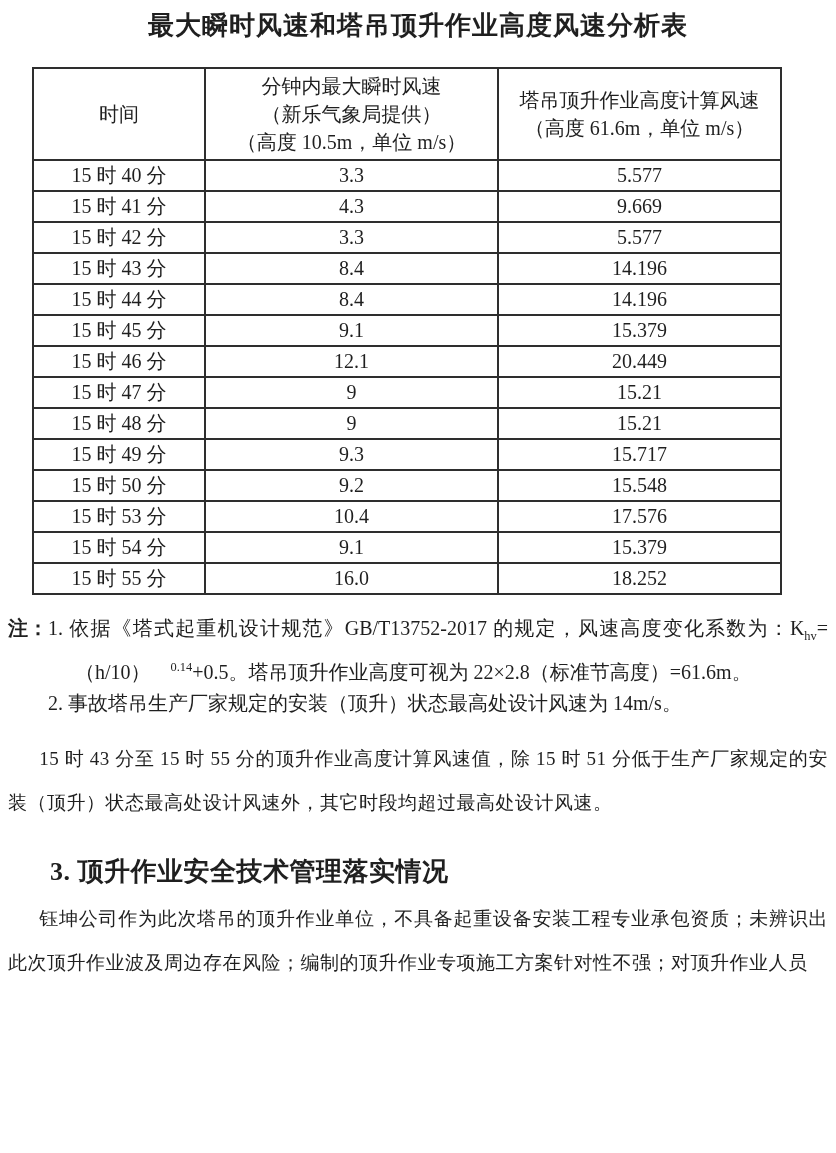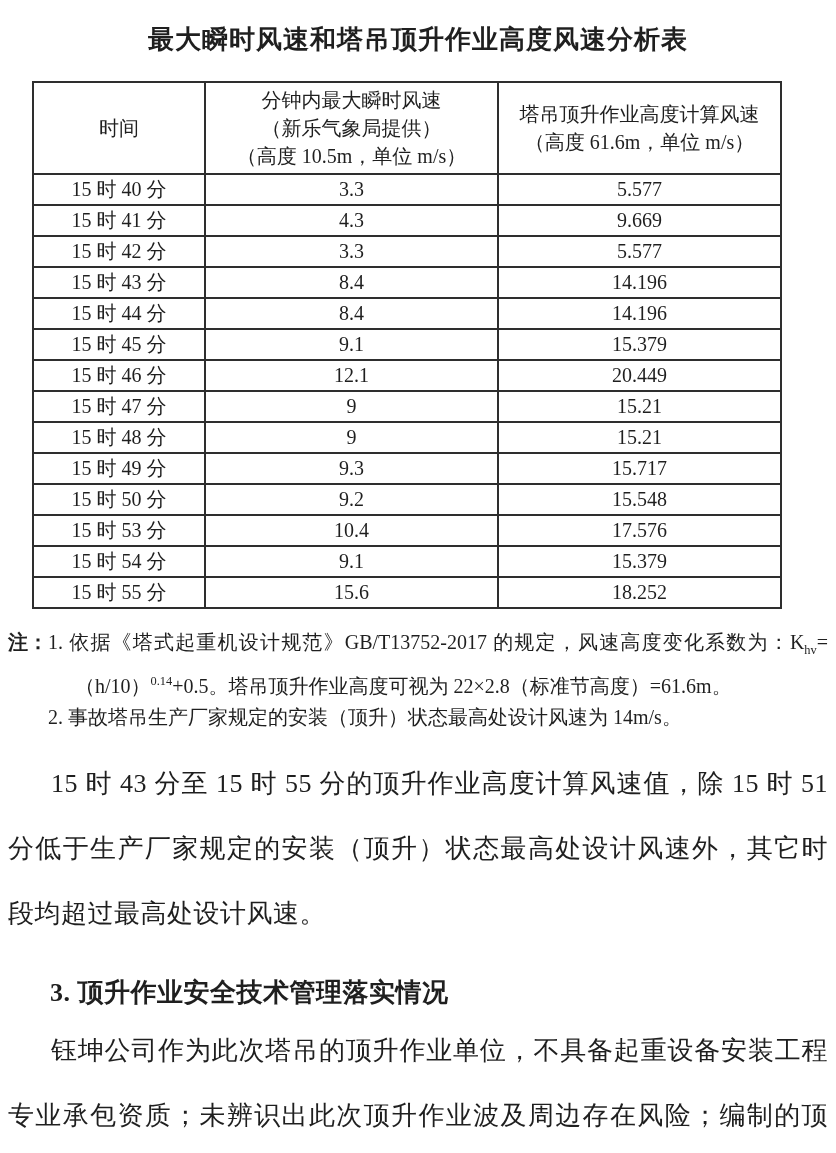--- a/index.html
+++ b/index.html
@@ -1,21 +1,21 @@
 <!DOCTYPE html>
 <html><head>
 <meta charset="utf-8">
 <style>
   html,body{margin:0;padding:0;}
   body{
     width:836px;height:1153px;overflow:hidden;
     background:#ffffff;color:#1f1f1f;
     font-family:"Liberation Serif","DejaVu Serif",serif;
   }
-  .page{box-sizing:border-box;width:836px;height:1153px;padding:18px 8px 0 8px;border-radius:23px;}
+  .page{box-sizing:border-box;width:836px;height:1153px;padding:4px 8px 0 8px;border-radius:23px;}
   .title{
     font-size:26px;font-weight:bold;text-align:center;
     margin:4px 0 24px 0;letter-spacing:1px;
   }
   table.wind{
     border-collapse:collapse;table-layout:fixed;
     margin-left:24px;width:748px;
   }
   table.wind th, table.wind td{
     border:2px solid #2e2e2e;
@@ -27,23 +27,23 @@
   table.wind td{height:29px;line-height:29px;}
   .hdr-line{display:block;}
   .notes{
     display:flex;margin:18px 0 0 0;
     font-size:20px;line-height:31px;text-align:justify;
   }
   .note-label{font-weight:bold;white-space:nowrap;}
   .note-items{flex:1;}
   .note-item{padding-left:1.35em;text-indent:-1.35em;}
   .note-item sub{font-size:0.62em;}
-  .note-item sup{font-size:0.62em;}
+  .note-item sup{font-size:0.62em;margin-left:20px;}
   .para{
-    font-size:26px;line-height:65px;margin:0;
+    font-size:19px;line-height:44px;margin:0;
     text-align:justify;text-indent:1.65em;
     letter-spacing:0.5px;
   }
   .para.first{margin-top:18px;}
   .section-heading{
     font-size:26px;font-weight:bold;line-height:42px;
     margin:26px 0 4px 0;padding-left:42px;letter-spacing:0.5px;
   }
 </style>
 </head>
@@ -136,21 +136,21 @@
           <td>10.4</td>
           <td>17.576</td>
         </tr>
         <tr>
           <td>15 时 54 分</td>
           <td>9.1</td>
           <td>15.379</td>
         </tr>
         <tr>
           <td>15 时 55 分</td>
-          <td>15.6</td>
+          <td>16.0</td>
           <td>18.252</td>
         </tr>
       </tbody>
   </table>
 
   <div class="notes">
     <span class="note-label">注：</span>
     <div class="note-items">
       <div class="note-item"><span>1.</span>&nbsp;<span>依据《塔式起重机设计规范》GB/T13752-2017 的规定，风速高度变化系数为：</span><span>K</span><sub>hv</sub><span>=（h/10）</span><sup>0.14</sup><span>+0.5。塔吊顶升作业高度可视为 22×2.8（标准节高度）=61.6m。</span></div>
       <div class="note-item"><span>2.</span>&nbsp;<span>事故塔吊生产厂家规定的安装（顶升）状态最高处设计风速为 14m/s。</span></div>

